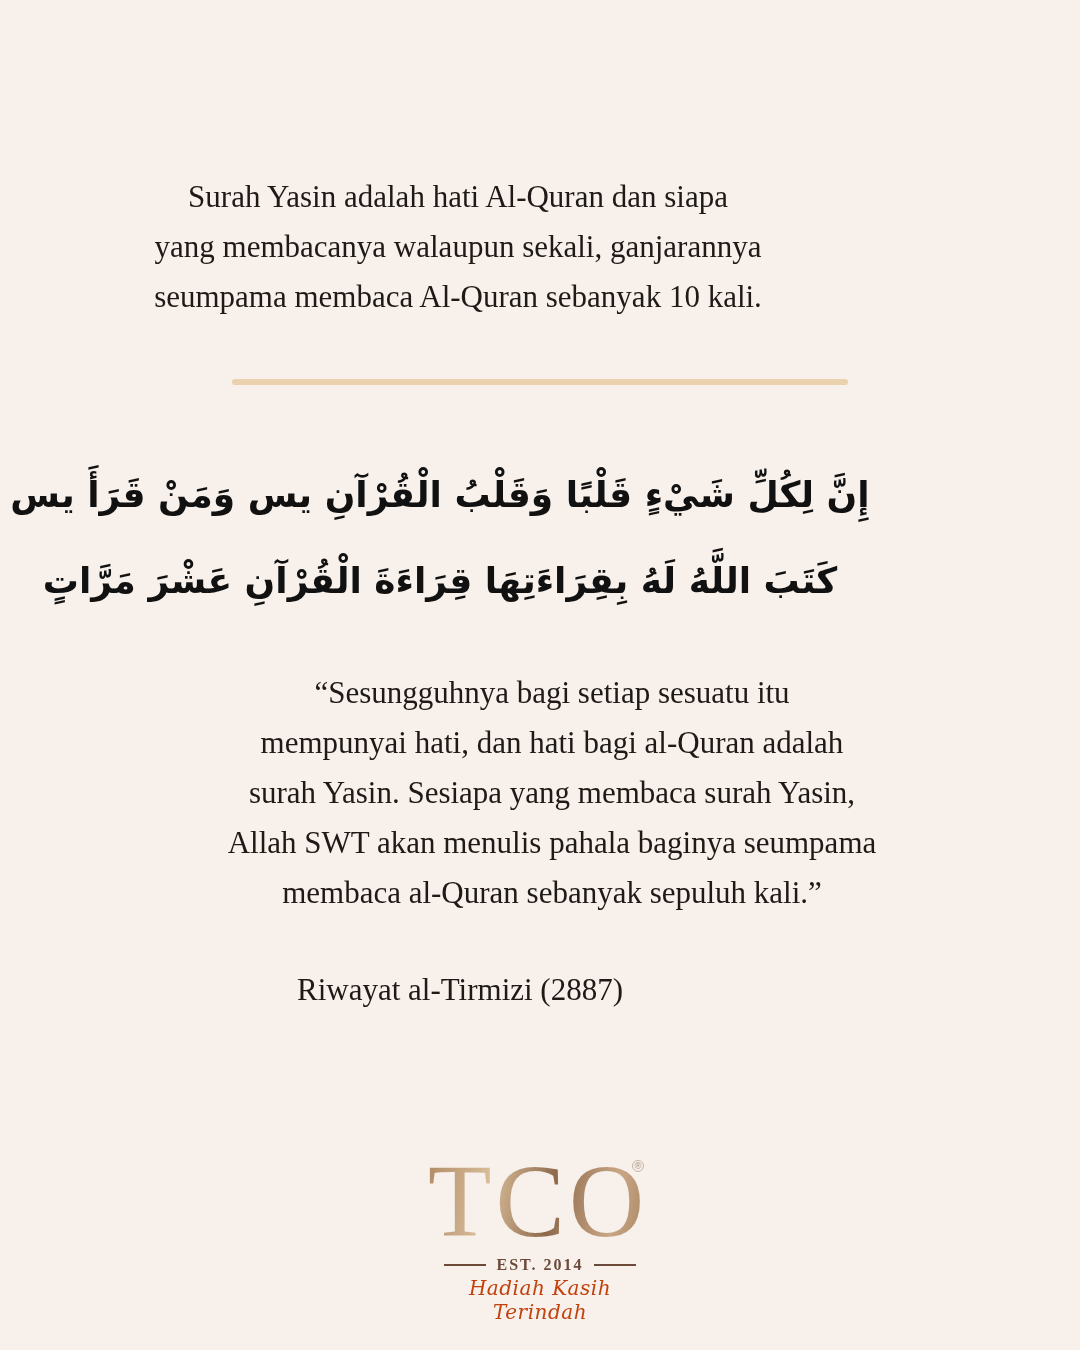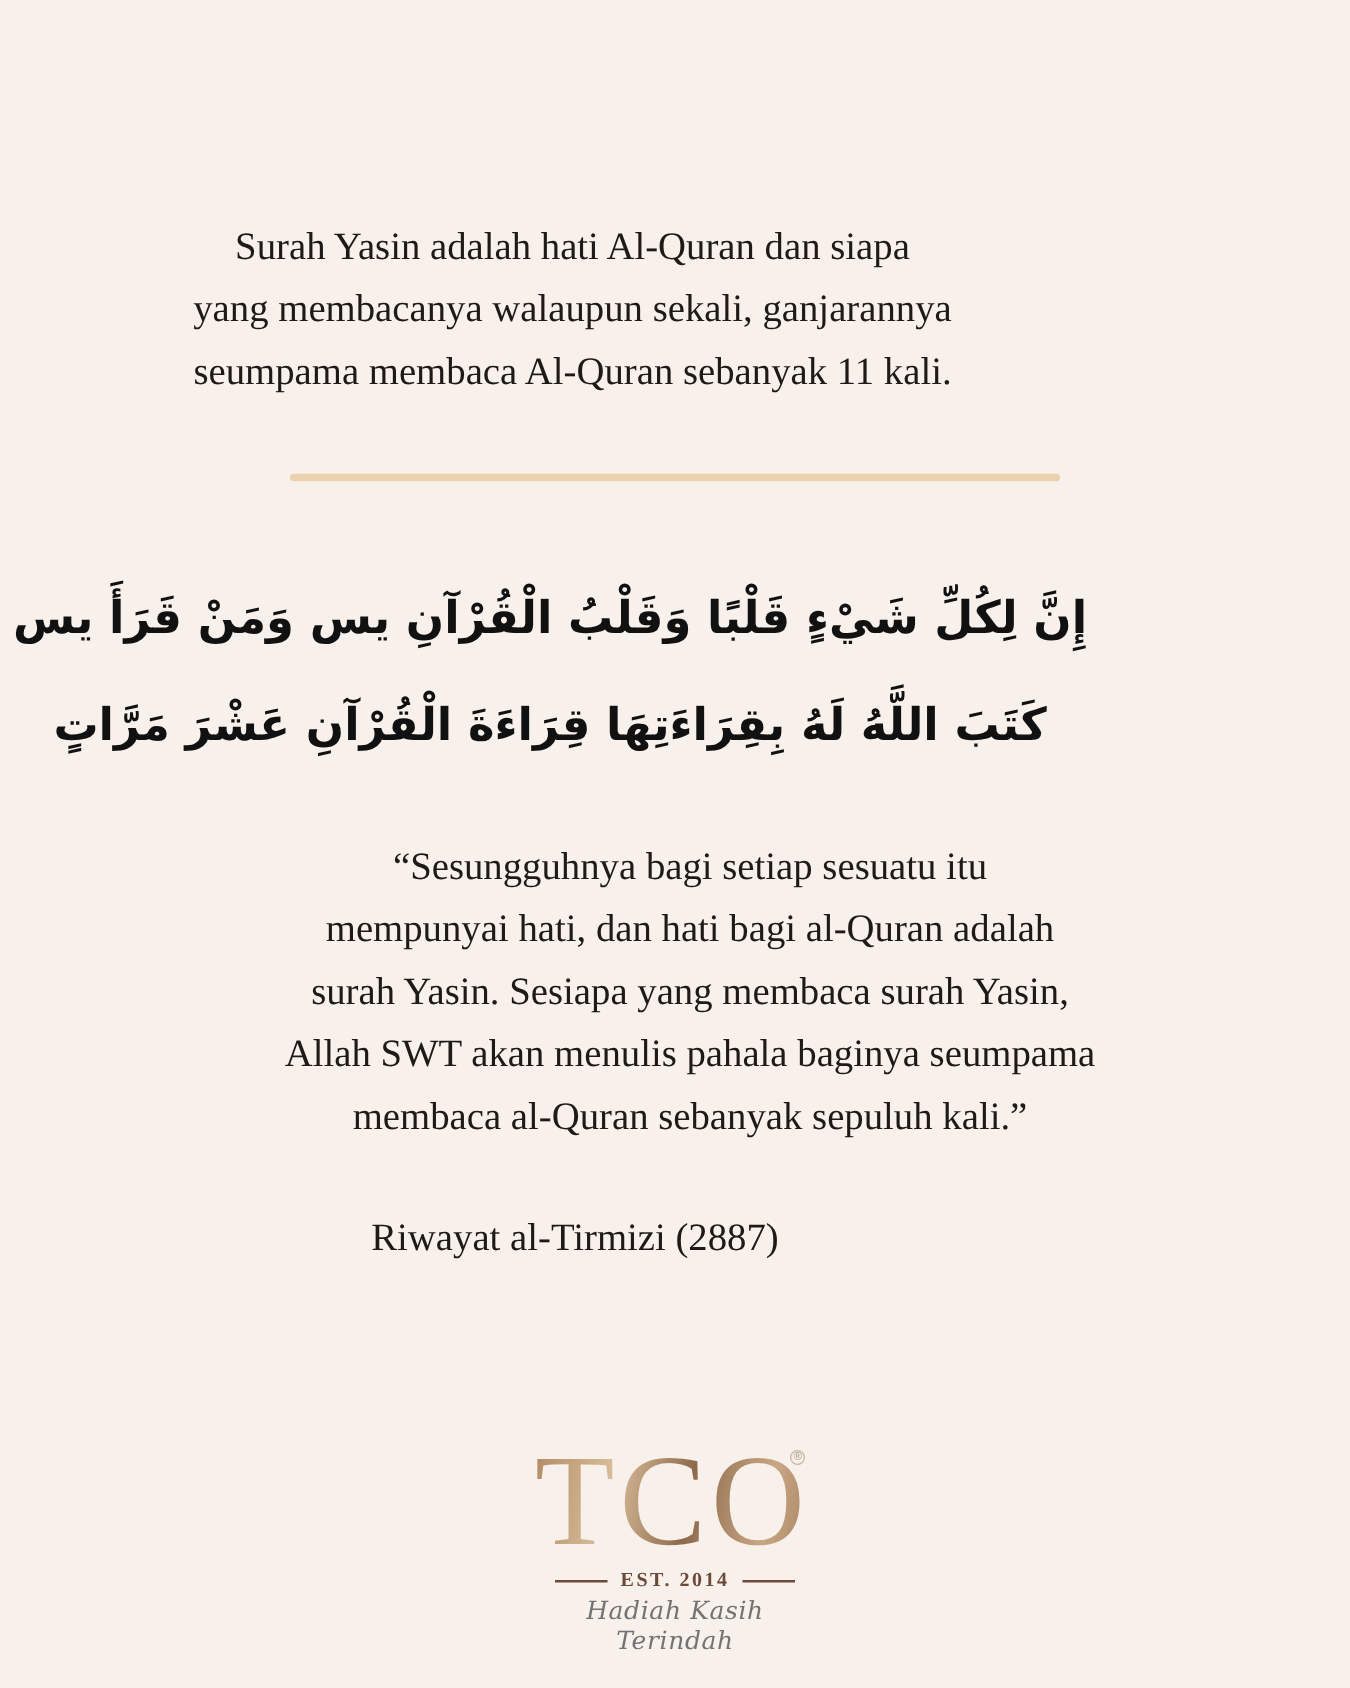--- a/index.html
+++ b/index.html
@@ -126,31 +126,31 @@
       font-weight: bold;
       letter-spacing: 2px;
       color: #6b4a3a;
     }
     .tagline {
       display: block;
       margin-top: 2px;
       font-family: "DejaVu Serif", serif;
       font-style: italic;
       font-size: 20px;
-      color: #737373;
+      color: #c2410c;
       letter-spacing: 0.5px;
     }
   </style>
 </head>
 <body>
 
 <div class="intro">
   <span class="line">Surah Yasin adalah hati Al-Quran dan siapa</span>
   <span class="line">yang membacanya walaupun sekali, ganjarannya</span>
-  <span class="line">seumpama membaca Al-Quran sebanyak 11 kali.</span>
+  <span class="line">seumpama membaca Al-Quran sebanyak 10 kali.</span>
 </div>
 
 <div class="divider"></div>
 
 <div class="arabic" lang="ar">
   <span class="line">إِنَّ لِكُلِّ شَيْءٍ قَلْبًا وَقَلْبُ الْقُرْآنِ يس وَمَنْ قَرَأَ يس</span>
   <span class="line">كَتَبَ اللَّهُ لَهُ بِقِرَاءَتِهَا قِرَاءَةَ الْقُرْآنِ عَشْرَ مَرَّاتٍ</span>
 </div>
 
 <div class="translation">

